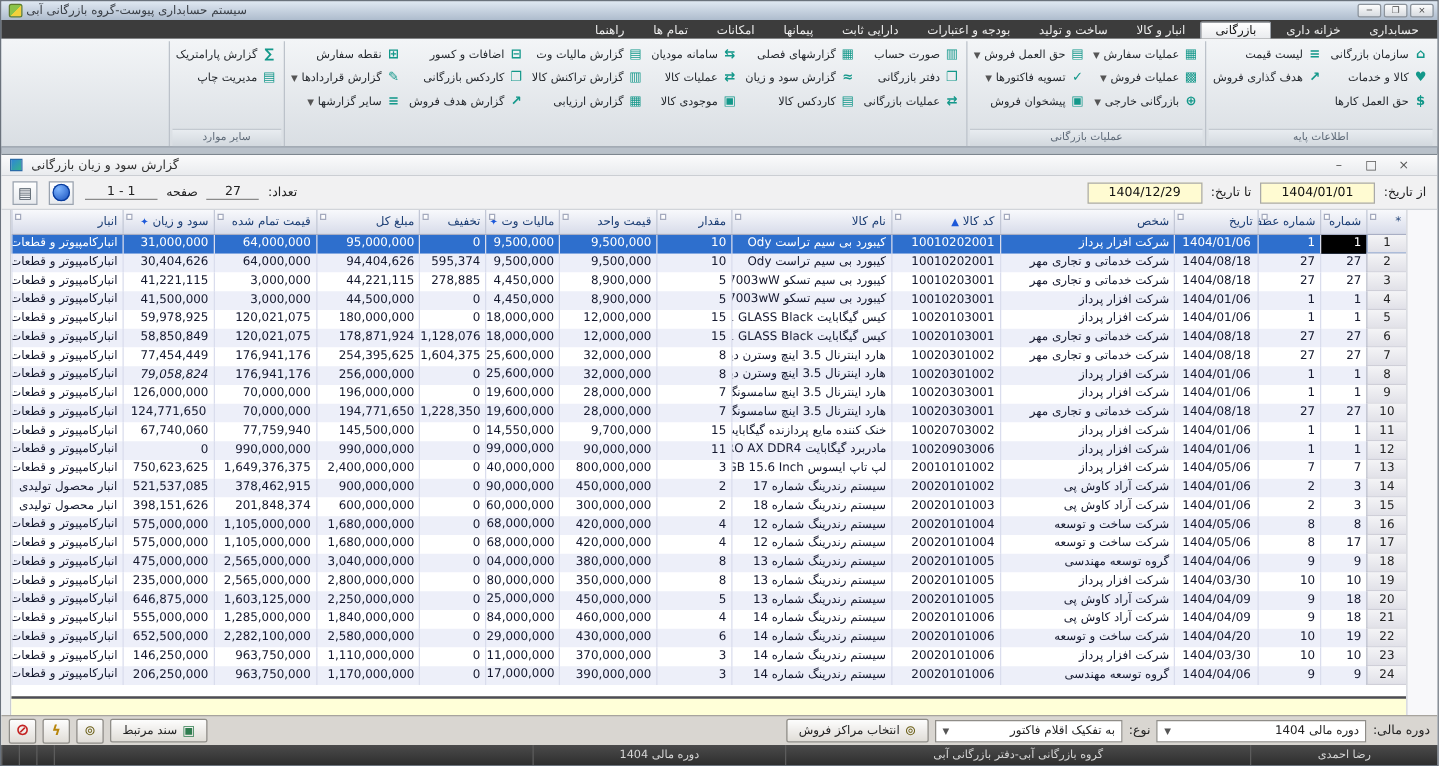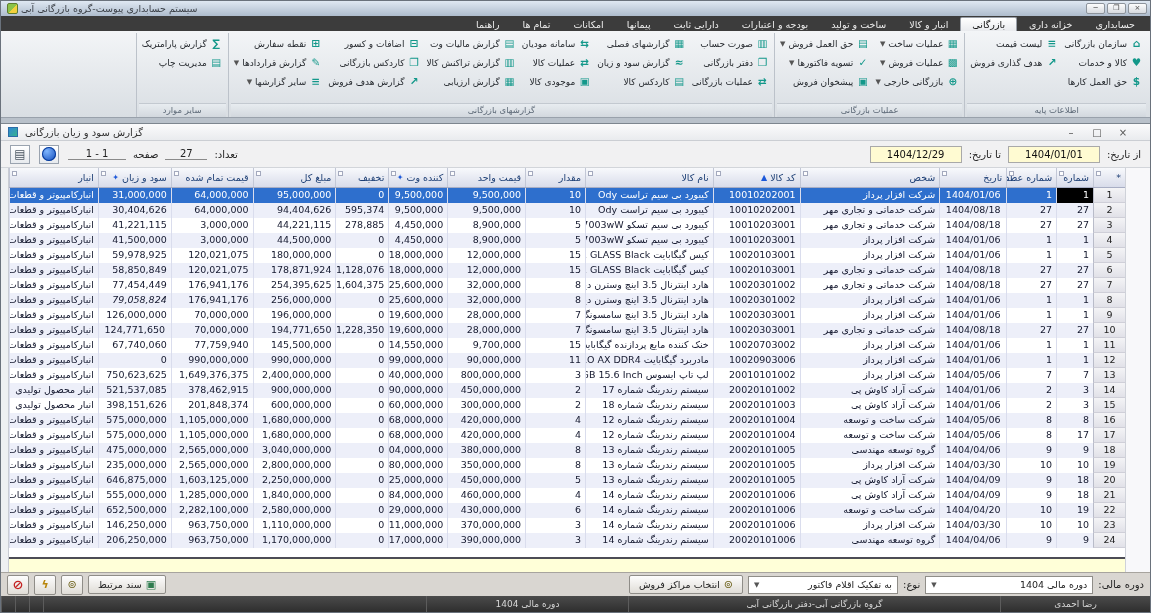--- a/index.html
+++ b/index.html
@@ -136,21 +136,21 @@
             </div>
           </div>
         </div>
         <div class="rgtitle">اطلاعات پایه</div>
       </div>
       <div class="rgroup">
         <div class="rcols">
           <div class="rcol">
             <div class="ritem">
               <span class="ricon">▦</span>
-              <span>عملیات ساخت</span>
+              <span>عملیات سفارش</span>
               <span class="rarrow">▼</span>
             </div>
             <div class="ritem">
               <span class="ricon">▩</span>
               <span>عملیات فروش</span>
               <span class="rarrow">▼</span>
             </div>
             <div class="ritem">
               <span class="ricon">⊕</span>
               <span>بازرگانی خارجی</span>
@@ -258,21 +258,20 @@
               <span>گزارش قراردادها</span>
               <span class="rarrow">▼</span>
             </div>
             <div class="ritem">
               <span class="ricon">≡</span>
               <span>سایر گزارشها</span>
               <span class="rarrow">▼</span>
             </div>
           </div>
         </div>
-        <div class="rgtitle">گزارشهای بازرگانی</div>
       </div>
       <div class="rgroup">
         <div class="rcols">
           <div class="rcol">
             <div class="ritem">
               <span class="ricon">∑</span>
               <span>گزارش پارامتریک</span>
             </div>
             <div class="ritem">
               <span class="ricon">▤</span>
@@ -348,21 +347,21 @@
             </div>
             <div class="gh" style="width: 60px;">
               <span>مقدار</span>
               <i class="fb"></i>
             </div>
             <div class="gh" style="width: 78px;">
               <span>قیمت واحد</span>
               <i class="fb"></i>
             </div>
             <div class="gh" style="width: 59px;">
-              <span>کننده وت</span>
+              <span>مالیات وت</span>
               <span class="mark">✦</span>
               <i class="fb"></i>
             </div>
             <div class="gh" style="width: 53px;">
               <span>تخفیف</span>
               <i class="fb"></i>
             </div>
             <div class="gh" style="width: 83px;">
               <span>مبلغ کل</span>
               <i class="fb"></i>

